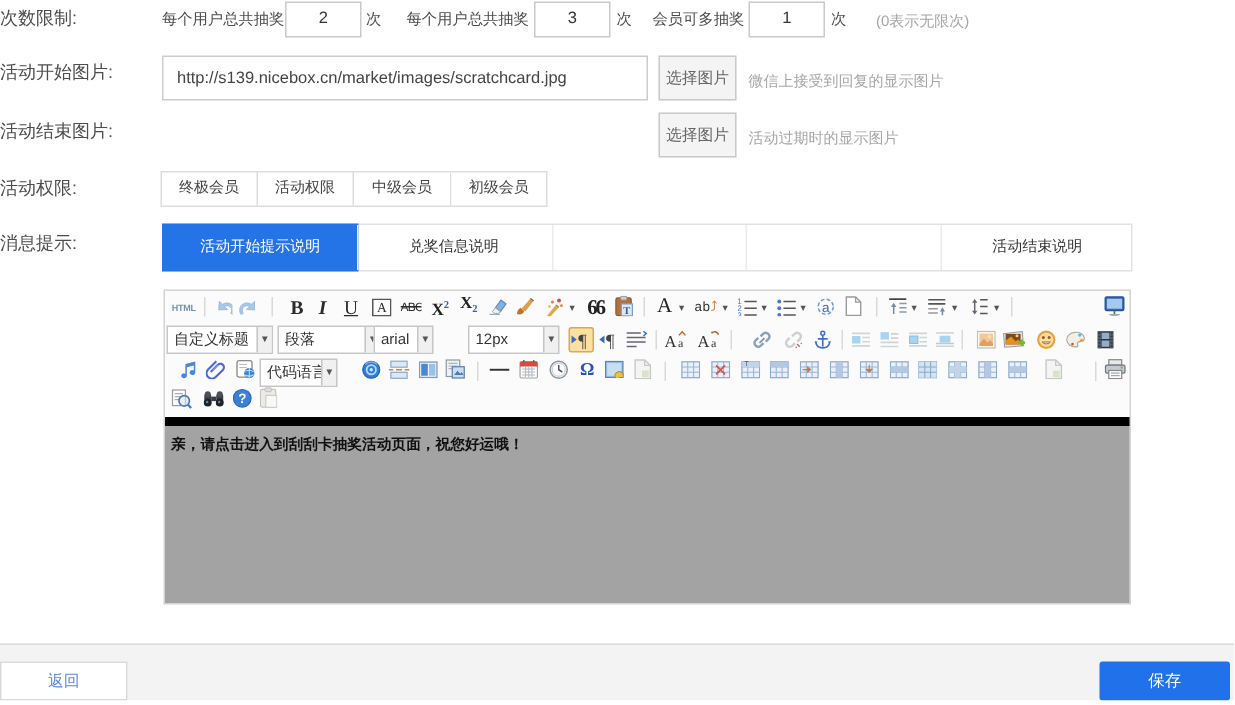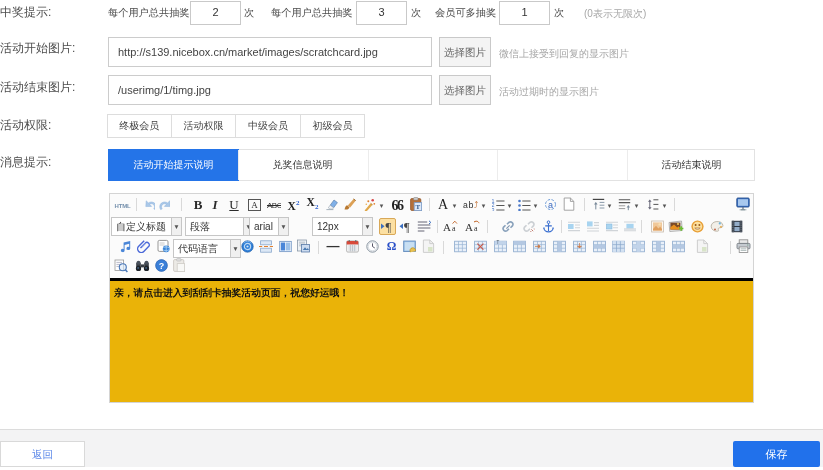--- a/index.html
+++ b/index.html
@@ -11,50 +11,49 @@
 .numin{position:absolute;width:51px;height:24px;border:1px solid #c9c9c9;background:#fff;font-size:11px;color:#333;text-align:center;line-height:21px}
 .bigin{position:absolute;left:108px;width:324px;height:30px;border:1px solid #ccc;background:#fff;font-size:11px;color:#444;line-height:28px;padding-left:9px;white-space:nowrap;overflow:hidden}
 .selbtn{position:absolute;left:439px;width:52px;height:30px;background:#f4f4f4;border:1px solid #c9c9c9;font-size:10.5px;color:#666;text-align:center;line-height:28px}
 .mem{display:inline-block;width:64.6px;height:24px;border:1px solid #ddd;border-left:none;background:#fff;font-size:10px;color:#444;text-align:center;line-height:22px;vertical-align:top}
 .mem:first-child{border-left:1px solid #ddd}
 .tabs{position:absolute;left:108px;top:149px;width:647px;height:32px;border:1px solid #e2e2e2;background:#fff}
 .tab{position:absolute;top:0;height:30px;font-size:10px;color:#333;text-align:center;line-height:30px}
 .tabdiv{position:absolute;top:0;width:1px;height:30px;background:#ececec}
 .tabact{position:absolute;left:-1px;top:-1px;width:131px;height:32px;background:#2474e8;color:#fff;font-size:10px;text-align:center;line-height:32px}
 #ed{position:absolute;left:109px;top:193px;width:645px;height:210px;border:1px solid #d4d4d4;background:#fbfbfb}
-#edc{position:absolute;left:0;top:84px;width:643px;height:124px;background:#eab308;border-top:3px solid #000000}
+#edc{position:absolute;left:0;top:84px;width:643px;height:124px;background:#a3a3a3;border-top:6px solid #000000}
 .sep{position:absolute;width:1px;background:#d9d9d9}
 .ic{position:absolute;overflow:hidden;font-size:11px;color:#444;text-align:center}
 .ic svg{display:block;margin:0 auto}
 .dd{position:absolute;height:19px;border:1px solid #c6c6c6;background:#fff;font-size:10px;color:#333;line-height:17px;padding-left:4px;top:23px}
 .dd .ar{position:absolute;right:0;top:0;width:10px;height:17px;border-left:1px solid #c6c6c6;background:#f0f0f0;color:#555;font-size:6.5px;line-height:17px;text-align:center}
 .arw{font-size:7px;color:#555}
 #bbar{position:absolute;left:0;top:429px;width:823px;height:38px;background:#f3f3f4;border-top:1px solid #dcdcdc}
 
 </style></head><body>
 <div id="pg">
-<div class="ab lbl" style="left:0;top:4px">中奖提示:</div>
+<div class="ab lbl" style="left:0;top:4px">次数限制:</div>
 <div class="ab lbl" style="left:0;top:40px">活动开始图片:</div>
 <div class="ab lbl" style="left:0;top:79px">活动结束图片:</div>
 <div class="ab lbl" style="left:0;top:117px">活动权限:</div>
 <div class="ab lbl" style="left:0;top:154px">消息提示:</div>
 <div class="ab t10" style="left:108px;top:6px">每个用户总共抽奖</div>
 <div class="numin" style="left:190px;top:1px">2</div>
 <div class="ab t10" style="left:244px;top:6px">次</div>
 <div class="ab t10" style="left:271px;top:6px">每个用户总共抽奖</div>
 <div class="numin" style="left:356px;top:1px">3</div>
 <div class="ab t10" style="left:411px;top:6px">次</div>
 <div class="ab t10" style="left:435px;top:6px">会员可多抽奖</div>
 <div class="numin" style="left:499px;top:1px">1</div>
 <div class="ab t10" style="left:554px;top:6px">次</div>
 <div class="ab hint" style="left:584px;top:7px">(0表示无限次)</div>
 <div class="bigin" style="top:37px">http://s139.nicebox.cn/market/images/scratchcard.jpg</div>
 <div class="selbtn" style="top:37px">选择图片</div>
 <div class="ab hint" style="left:499px;top:47px">微信上接受到回复的显示图片</div>
-<div class="bigin" style="top:75px">/userimg/1/timg.jpg</div>
 <div class="selbtn" style="top:75px">选择图片</div>
 <div class="ab hint" style="left:499px;top:85px">活动过期时的显示图片</div>
 <div class="ab" style="left:107px;top:114px;white-space:nowrap;font-size:0">
 <span class="mem">终极会员</span>
 <span class="mem">活动权限</span>
 <span class="mem">中级会员</span>
 <span class="mem">初级会员</span>
 </div>
 <div class="tabs">
 <div class="tabact">活动开始提示说明</div>
@@ -335,21 +334,21 @@
         </svg>
       </span>
 <span class="ic" style="left:47px;top:45px;width:13px;height:14px;">
         <svg width="13" height="14" viewBox="0 0 13 14">
           <rect x="1" y="1.4" width="10" height="11" rx="1.4" fill="#fff" stroke="#8a8a8a" stroke-width=".9"></rect>
           <path d="M2.6 4h5M2.6 6h5" stroke="#bbb" stroke-width=".8"></path>
           <circle cx="9.2" cy="9.8" r="3.4" fill="#3a84d8"></circle>
           <path d="M6.4 8.6c1.8-1 4-.9 5.6.2M6.4 11c1.8 1 4 .9 5.6-.2M9.2 6.4v6.8" stroke="#bde0f8" stroke-width=".7" fill="none"></path>
         </svg>
       </span>
-<div class="dd" style="left:63px;top:45px;width:68px">代码语言<span class="ar">▼</span></div>
+<div class="dd" style="left:63px;top:45px;width:52px">代码语言<span class="ar">▼</span></div>
 <span class="ic" style="left:131px;top:46px;width:13px;height:13px;">
         <svg width="13" height="13" viewBox="0 0 13 13">
           <circle cx="6.5" cy="6.5" r="5.7" fill="#2e7fd8" stroke="#1c5ba8" stroke-width=".7"></circle>
           <circle cx="6.5" cy="6.5" r="3.1" fill="none" stroke="#bcd8f4" stroke-width="1.2"></circle>
           <circle cx="6.5" cy="6.5" r="1.1" fill="#cfe4f8"></circle>
           <path d="M2.5 3a5.7 5.7 0 0 1 8 0" fill="none" stroke="#7ab0e8" stroke-width="1"></path>
         </svg>
       </span>
 <span class="ic" style="left:149px;top:46px;width:14px;height:13px;">
         <svg width="14" height="13" viewBox="0 0 14 13">

